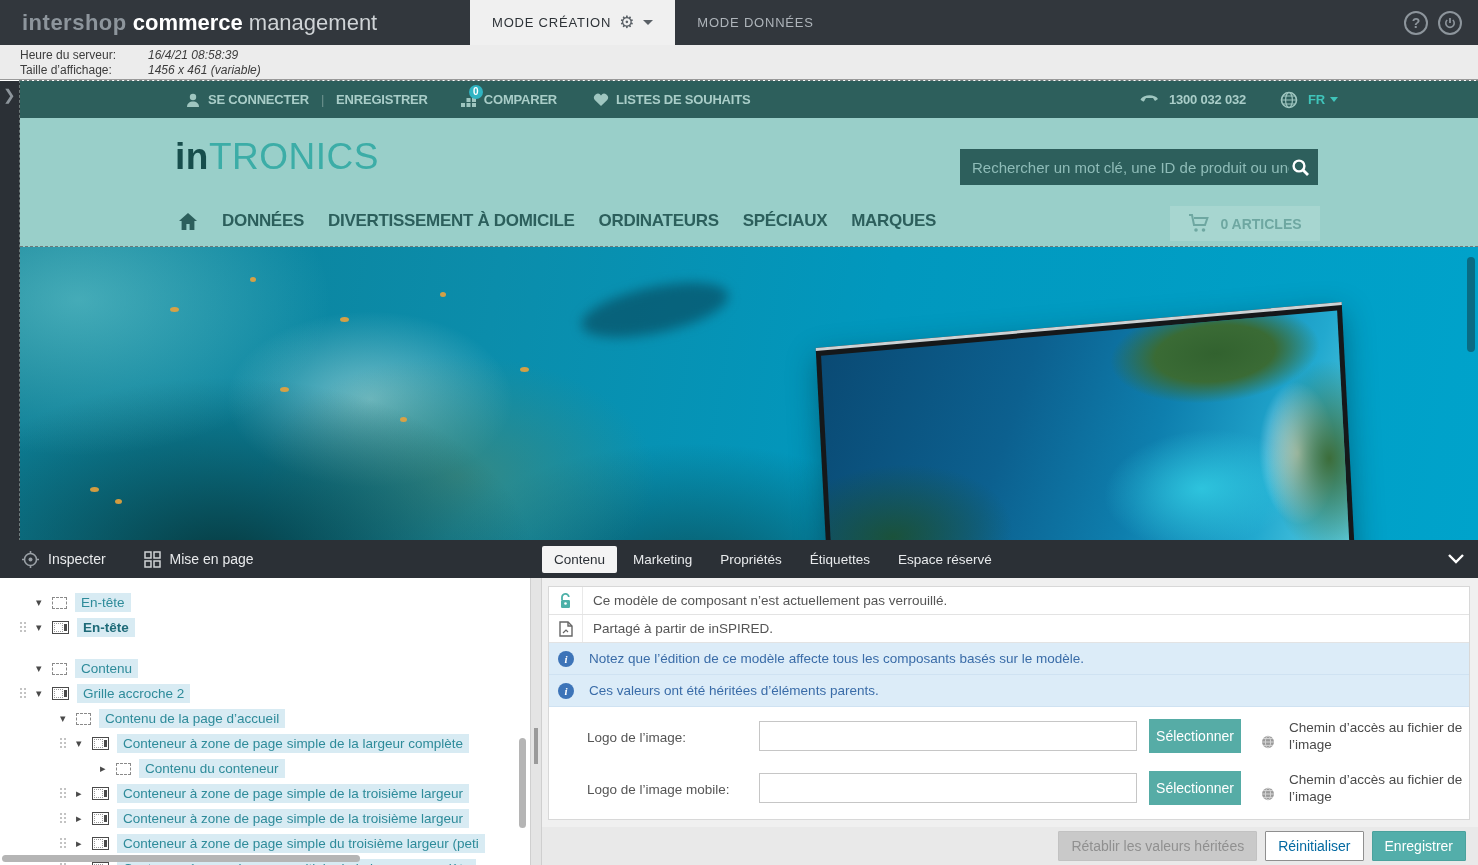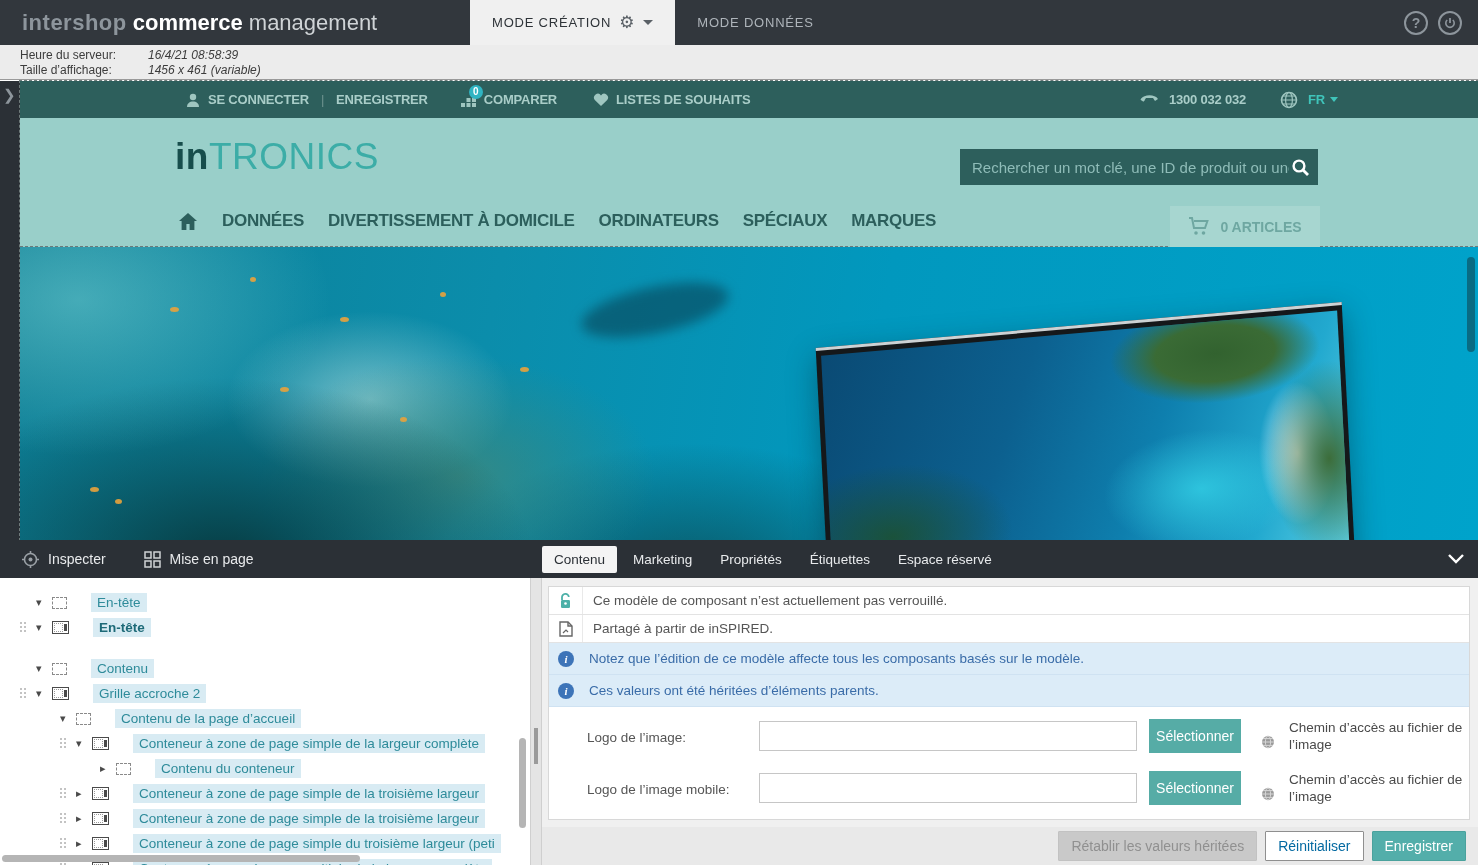--- a/index.html
+++ b/index.html
@@ -43,21 +43,21 @@
   .sf-header { height:129px; background:#99cfc9; position:relative; border-bottom:1px dashed #6f7a7a;text-decoration:underline; }
   .sf-logo { position:absolute; left:155px; top:18px; font-size:37px; letter-spacing:.5px; }
   .sf-logo .l1 { color:#174e4c; font-weight:bold; }
   .sf-logo .l2 { color:#3cada7; font-weight:300; }
   .sf-search { position:absolute; left:940px; top:31px; width:358px; height:36px; background:#2d5f5c; display:flex; align-items:center; }
   .sf-search input { flex:1; background:transparent; border:0; outline:none; color:#cfe6e3; font-size:15px; padding:0 2px 0 12px; font-family:inherit; }
   .sf-search input::placeholder { color:#8fbcb8; }
   .sf-search .mag { margin-right:8px; flex:0 0 auto; }
   .sf-nav { position:absolute; left:158px; top:93px; display:flex; align-items:center; gap:24px; }
   .sf-nav .nav-item { color:#2c5f5c; font-size:17px; font-weight:bold; letter-spacing:-.3px; cursor:pointer; white-space:nowrap; }
-  .sf-cart { position:absolute; left:1150px; top:88px; width:150px; height:41px; background:#a7d6d0; display:flex; align-items:center; justify-content:center; gap:10px; color:#6ea7a1; font-size:14px; font-weight:bold; cursor:pointer; }
+  .sf-cart { position:absolute; left:1150px; top:88px; width:150px; height:35px; background:#a7d6d0; display:flex; align-items:center; justify-content:center; gap:10px; color:#6ea7a1; font-size:14px; font-weight:bold; cursor:pointer; }
 
   .hero { position:relative; height:293px; overflow:hidden;
     background:
       radial-gradient(ellipse 420px 260px at 4% 18%, rgba(137,224,222,.45), rgba(137,224,222,0) 60%),
       radial-gradient(ellipse 500px 300px at 14% 108%, rgba(6,52,56,.92), rgba(6,52,56,0) 62%),
       radial-gradient(ellipse 330px 200px at 30% 78%, rgba(74,134,112,.65), rgba(74,134,112,0) 60%),
       radial-gradient(ellipse 260px 160px at 24% 52%, rgba(214,240,233,.5), rgba(214,240,233,0) 55%),
       radial-gradient(ellipse 420px 220px at 46% 112%, rgba(10,74,84,.8), rgba(10,74,84,0) 60%),
       linear-gradient(100deg, #0d7e95 0%, #0b8dab 32%, #0198be 58%, #00a3cb 100%);
   }
@@ -97,21 +97,21 @@
   .t-gap { height:16px; }
   .t-handle { width:8px; margin-right:8px; position:relative; height:12px; flex:0 0 auto; }
   .t-handle::before { content:""; position:absolute; left:0; top:0; width:2px; height:2px; background:#c3c3c3;
     box-shadow:0 0 #c3c3c3, 4px 0 #c3c3c3, 0 4px #c3c3c3, 4px 4px #c3c3c3, 0 8px #c3c3c3, 4px 8px #c3c3c3; }
   .t-spacer { width:16px; flex:0 0 auto; }
   .exp { width:16px; color:#4a4a4a; font-size:11px; flex:0 0 auto; cursor:pointer; }
   .ic-slot { width:15px; height:12px; border:1px dashed #8a8a8a; background:#fff; margin-right:8px; flex:0 0 auto; }
   .ic-comp { width:17px; height:13px; border:1px solid #4a4a4a; background:#fff; margin-right:8px; position:relative; flex:0 0 auto; }
   .ic-comp::before { content:""; position:absolute; left:1px; top:1px; right:5px; bottom:1px; border:1px dotted #9a9a9a; }
   .ic-comp::after { content:""; position:absolute; right:1px; top:2px; width:3px; height:7px; background:#4a4a4a; }
-  .t-label { background:#d8ebf3; color:#2e8b9a; padding:2px 6px; cursor:pointer;margin-left:16px; }
+  .t-label { background:#d8ebf3; color:#2e8b9a; padding:2px 6px; cursor:pointer; }
   .t-label.bold { font-weight:bold; color:#1d6a78; }
   .d0 { padding-left:6px; } .d1 { padding-left:6px; } .d2 { padding-left:46px; }
   .d3 { padding-left:46px; } .d4 { padding-left:86px; }
   .tree-vscroll { position:absolute; right:4px; top:160px; width:7px; height:90px; border-radius:4px; background:#b5b5b5; }
   .tree-hscroll { position:absolute; left:2px; bottom:3px; width:358px; height:7px; border-radius:4px; background:#b5b5b5; }
 
   
   .card { position:absolute; left:6px; top:8px; right:8px; bottom:45px; background:#fff; border:1px solid #d8d8d8; overflow:hidden; }
   .msg-row { display:flex; align-items:center; min-height:28px; border-bottom:1px solid #e3e3e3; font-size:13.5px; color:#555; }
   .msg-row .mico { width:34px; display:flex; justify-content:center; align-items:center; align-self:stretch; border-right:1px solid #e9e9e9; flex:0 0 auto; }

